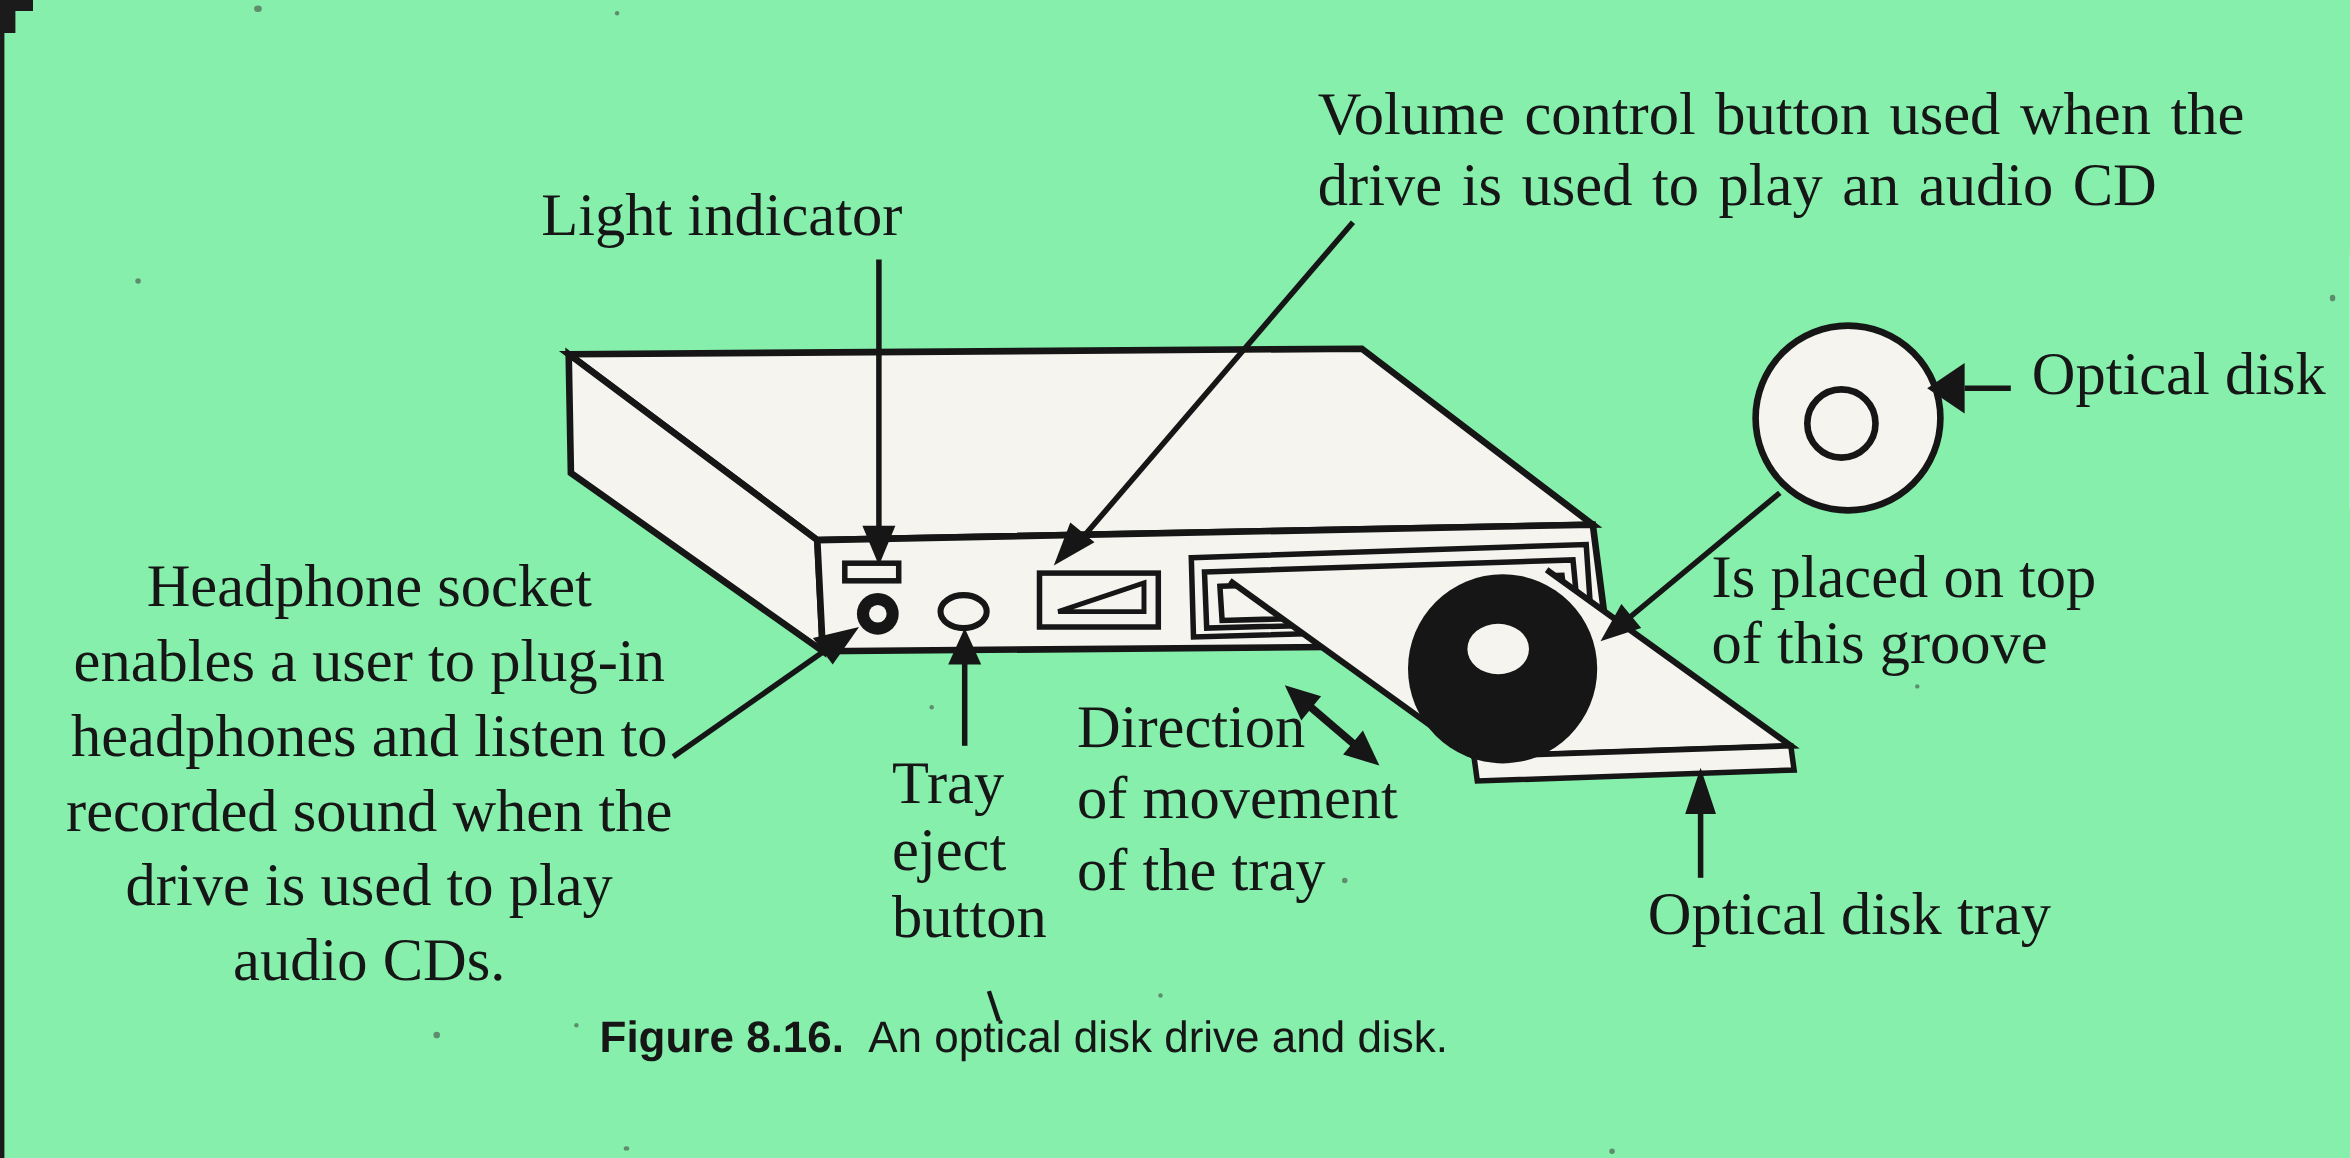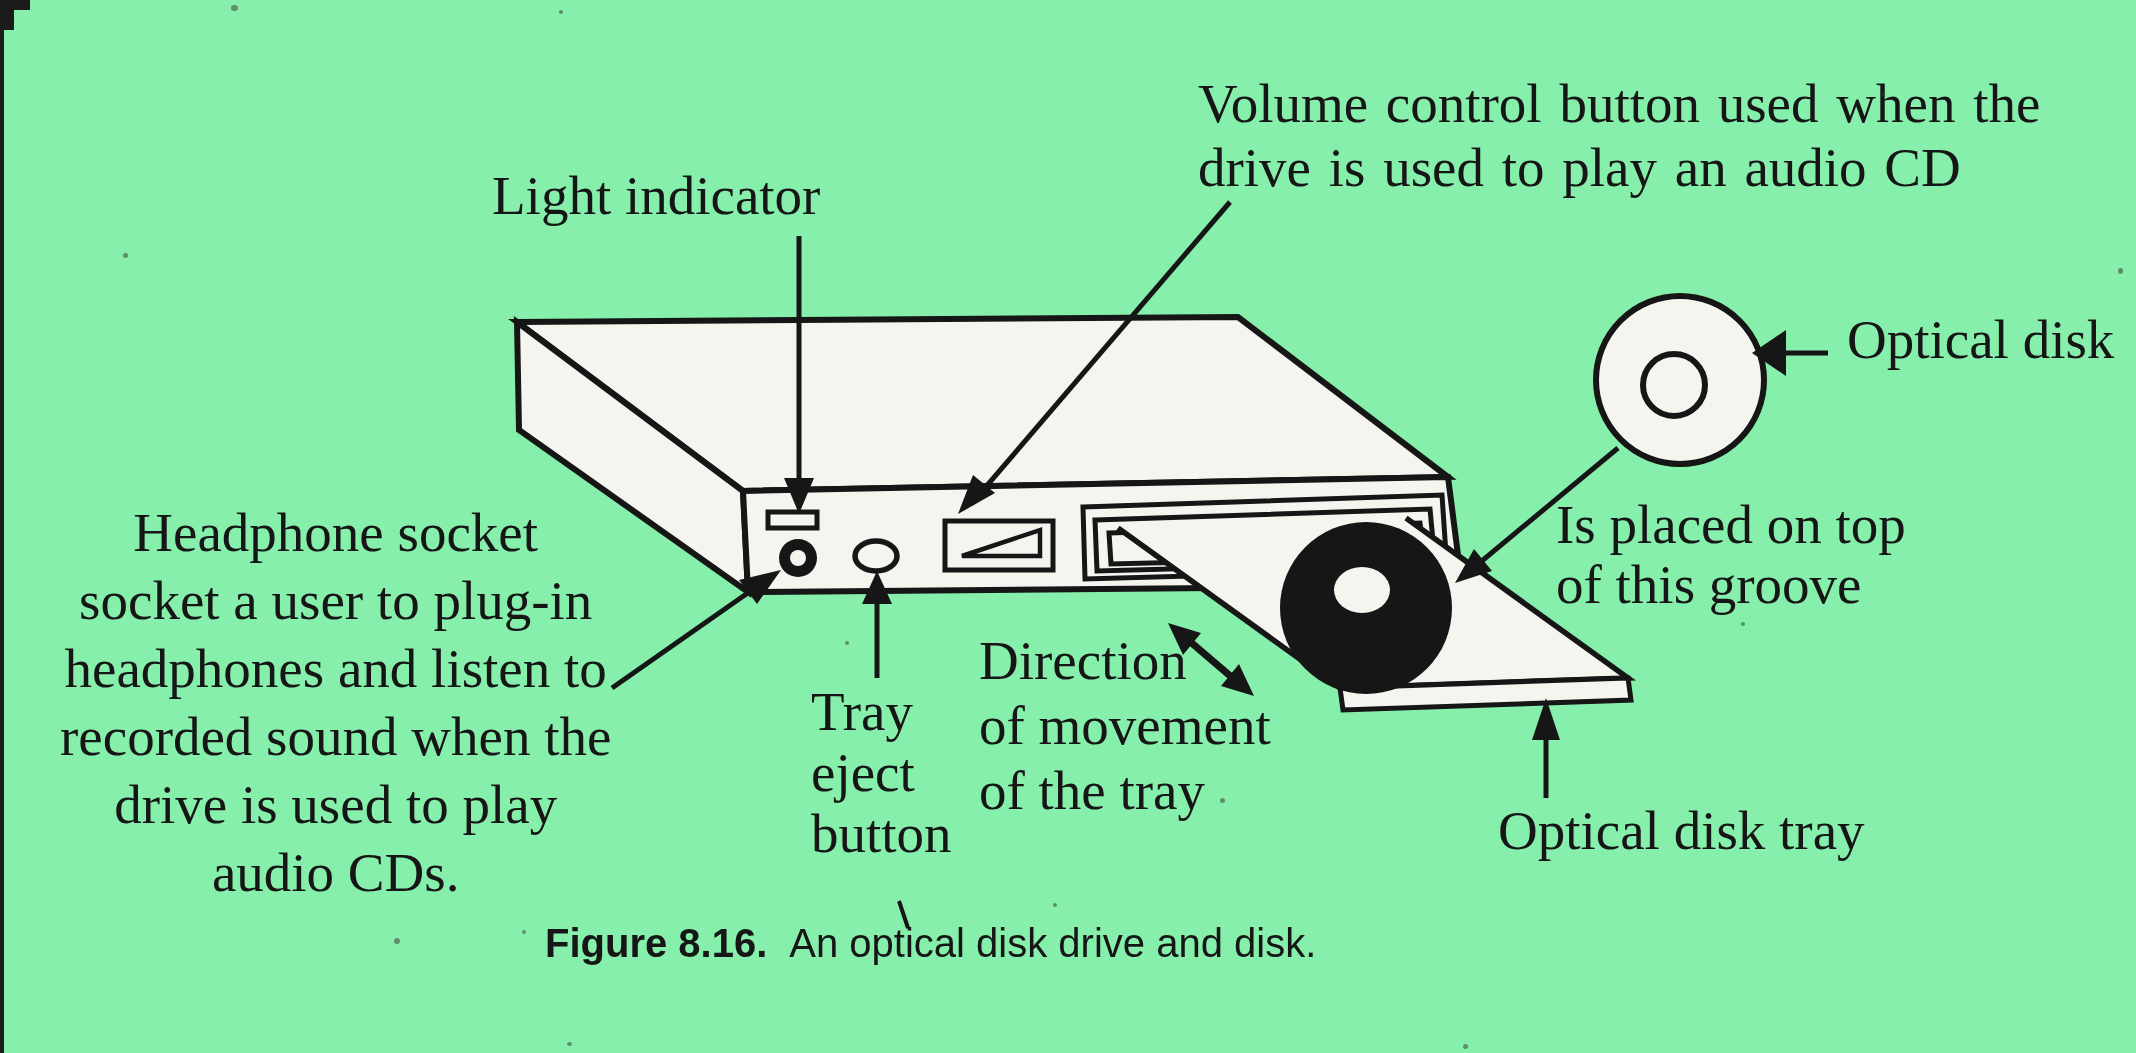--- a/index.html
+++ b/index.html
@@ -97,21 +97,21 @@
 
   <div class="callout" style="left:1198px;top:72px;line-height:64px;word-spacing:4px;">
     <div>Volume control button used when the</div>
     <div>drive is used to play an audio CD</div>
   </div>
 
   <div class="callout" style="left:472px;top:162px;margin-left:20px;">Light indicator</div>
 
   <div class="callout" style="left:60px;top:499px;line-height:68px;text-align:center;">
     <div>Headphone socket</div>
-    <div>socket a user to plug-in</div>
+    <div>enables a user to plug-in</div>
     <div>headphones and listen to</div>
     <div>recorded sound when the</div>
     <div>drive is used to play</div>
     <div>audio CDs.</div>
   </div>
 
   <div class="callout" style="left:811px;top:681px;line-height:61px;">
     <div>Tray</div>
     <div>eject</div>
     <div>button</div>

